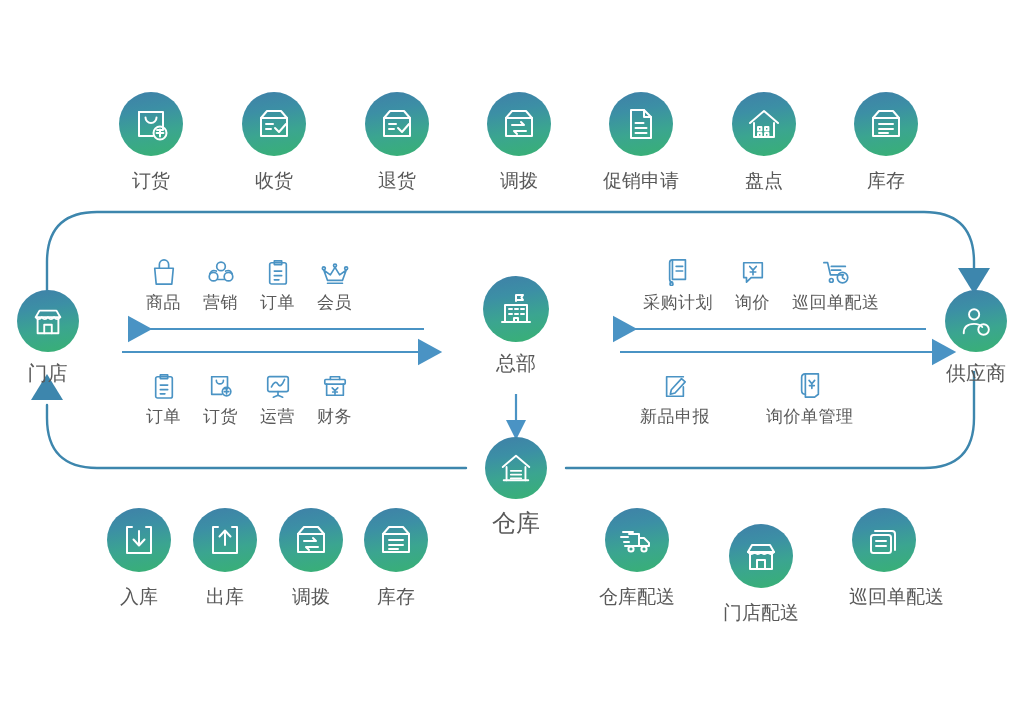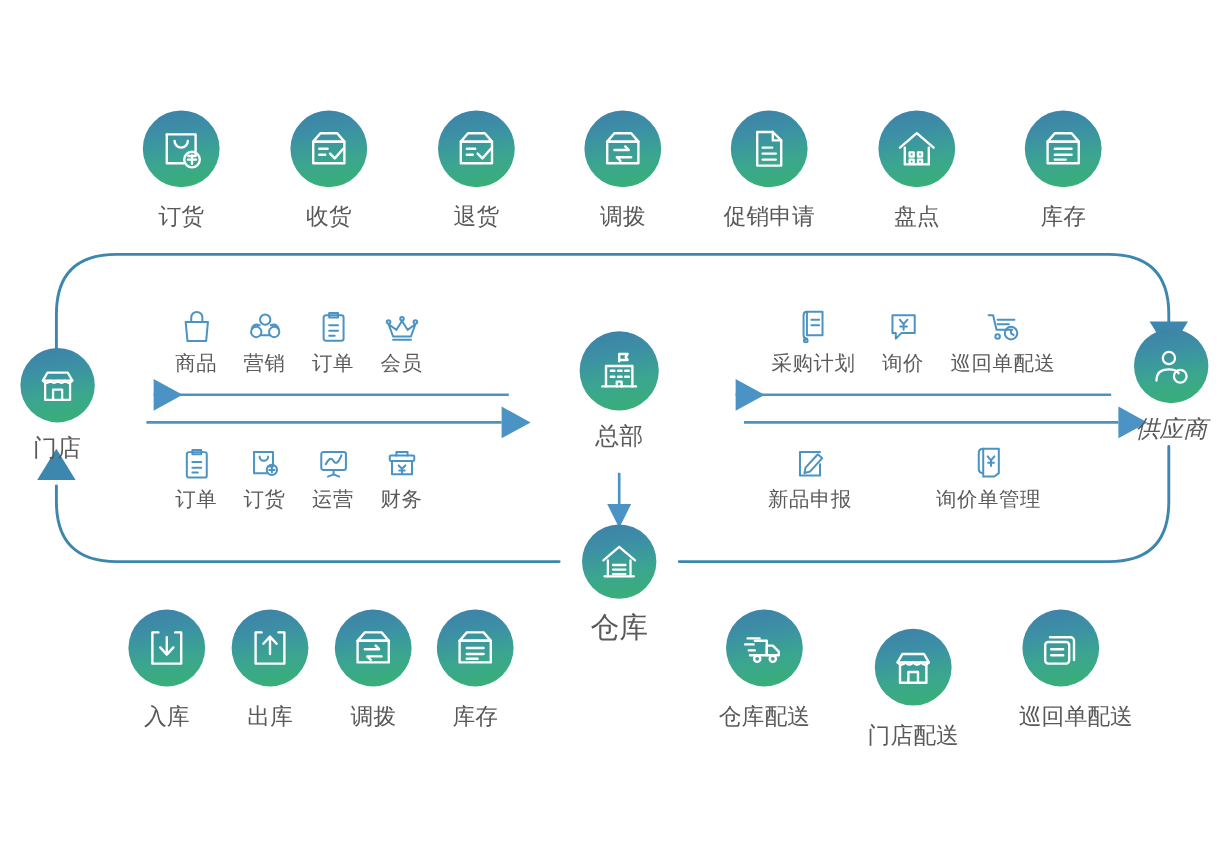--- a/index.html
+++ b/index.html
@@ -192,21 +192,21 @@
         <path d="M18 4 v6 M18 4 h7 l-1.6 2.4 L25 9 h-7"></path>
         <path d="M7 31 v-17 h22 v17"></path>
           <path d="M4 31 h28"></path>
         <path d="M11 18 h3 M17 18 h3 M23 18 h3 M11 23 h3 M17 23 h3 M23 23 h3"></path>
         <path d="M16 31 v-4 h4 v4"></path>
       </svg>
     </div>
     <div class="caption">总部</div>
   </div>
 
-  <div class="hub" style="left:927px;top:274px;width:98px;font-style:italic;">
+  <div class="hub" style="left:927px;top:290px;width:98px;">
     <div class="circle" style="width:62px;height:62px;">
       <svg width="34" height="34" viewBox="0 0 36 36" fill="none" stroke="#fff" stroke-width="2" stroke-linecap="round" stroke-linejoin="round">
         <circle cx="16" cy="11" r="5.4"></circle>
         <path d="M5 31 q0 -10 11 -10 q6 0 8.6 3.4"></path>
         <circle cx="26" cy="27" r="5.6"></circle>
       </svg>
     </div>
     <div class="caption">供应商</div>
   </div>
 
@@ -331,21 +331,21 @@
           <path d="M11 9 h15 M11 13 h10"></path>
           <circle cx="11" cy="24" r="2"></circle>
           <circle cx="23" cy="21" r="5.6"></circle>
             <path d="M23 18 v3.2 l2.2 1.4"></path>
         </svg>
       </div>
       <div class="lb">巡回单配送</div>
     </div>
   </div>
 
-  <div class="grp" style="left:640px;top:366px;gap:70px;">
+  <div class="grp" style="left:640px;top:366px;gap:56px;">
     <div class="item">
       <div class="ic">
         <svg width="26" height="28" viewBox="0 0 28 30" fill="none" stroke="#4a93c4" stroke-width="1.8" stroke-linecap="round" stroke-linejoin="round">
           <path d="M23 5 h-18 v21 h18 v-10"></path>
           <path d="M10 19 l11 -12 l4 3.5 l-11 12 l-5 1.4 z"></path>
         </svg>
       </div>
       <div class="lb">新品申报</div>
     </div>
     <div class="item">

